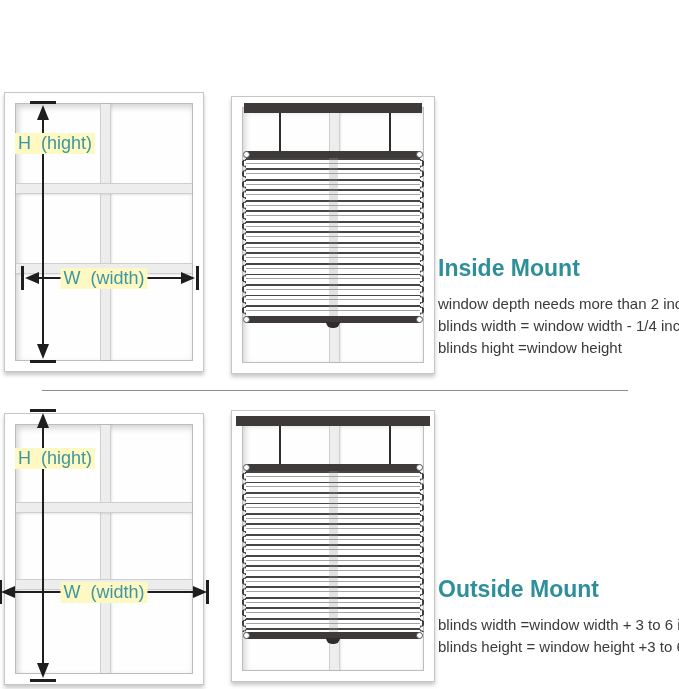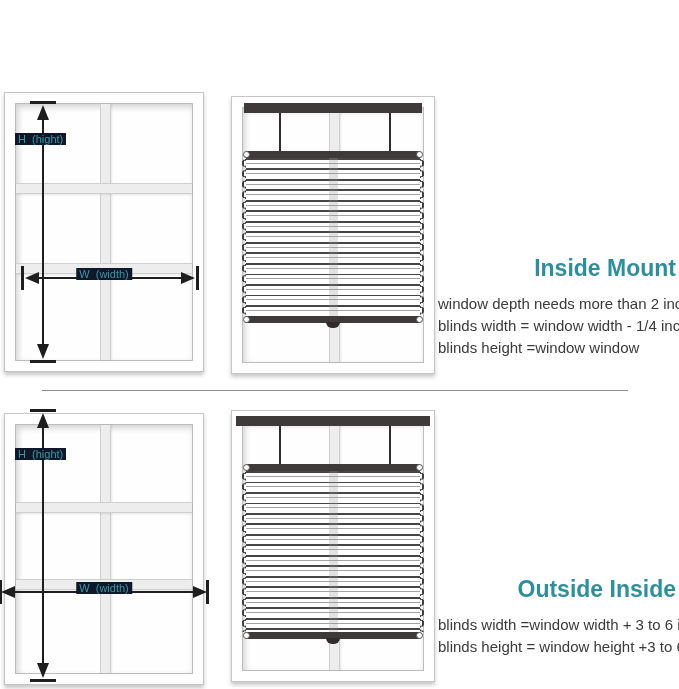--- a/index.html
+++ b/index.html
@@ -60,22 +60,22 @@
   .m-inside .arrow-w { top:184px; left:34px; right:22px; }
   .m-outside .arrow-w { top:177px; left:10px; right:10px; }
   .wh { position:absolute; width:0; height:0; top:-5px; }
   .wh.l { left:-14px; border-top:6px solid transparent; border-bottom:6px solid transparent; border-right:14px solid #1e1e1e; }
   .wh.r { right:-14px; border-top:6px solid transparent; border-bottom:6px solid transparent; border-left:14px solid #1e1e1e; }
   .cap-v { position:absolute; top:-11px; width:3px; height:24px; background:#1e1e1e; }
   .m-inside .cap-v.l { left:-18px; } .m-inside .cap-v.r { right:-18px; }
   .m-outside .cap-v.l { left:-16px; } .m-outside .cap-v.r { right:-16px; }
 
   .label-h, .label-w {
-    position:absolute; color:var(--teal,#3e96a1); font-size:11px;
-    white-space:pre; background:#0f172a; padding:0 3px; z-index:3;
+    position:absolute; color:var(--teal,#3e96a1); font-size:18px;
+    white-space:pre; background:#fef9c3; padding:0 3px; z-index:3;
   }
   .m-inside .label-h { left:10px; top:40px; }
   .m-outside .label-h { left:10px; top:34px; }
   .label-w { left:50%; transform:translateX(-50%); }
   .m-inside .label-w { top:175px; }
   .m-outside .label-w { top:168px; }
 
   
   .mount-bar { position:absolute; height:10px; background:var(--rail-dark,#3d3a39); z-index:2; }
   .bw-inside .mount-bar { top:6px; left:12px; right:12px; }
@@ -120,21 +120,21 @@
     background-image:radial-gradient(4.2px circle at 0px 5.25px, #ffffff 0 2.5px, #3f3f3f 2.5px 4px, rgba(0,0,0,0) 4px);
   }
   .stripe {
     position:absolute; left:50%; width:9px; margin-left:-4.5px; top:7px; bottom:7px;
     background:rgba(150,150,150,0.28);
   }
 
   
   .mount-info { position:absolute; width:238px; }
   .mount-info h2 {
-    margin:0 0 11px 0; text-align:right;
+    margin:0 0 11px 0; text-align:left;
     color:var(--heading-teal,#2e8f9b); font-size:23px; font-weight:bold;
   }
   .mount-info p { margin:0; color:var(--text,#3a3a3a); font-size:15px; line-height:22px; white-space:nowrap; }
   .inside-info { left:438px; top:255px; }
   .outside-info { left:438px; top:576px; }
 
   .divider { position:absolute; left:42px; top:390px; width:586px; height:1px; background:#8f8f8f; }
 
   
   .w-meas-top  { left:4px;   top:92px;  width:198px; height:278px; }
@@ -191,21 +191,21 @@
         <i class="pin r"></i>
         <i class="handle"></i>
       </div>
     </div>
   </div>
 
   <div class="mount-info inside-info">
     <h2>Inside Mount</h2>
     <p>window depth needs more than 2 inches</p>
     <p>blinds width = window width - 1/4 inch</p>
-    <p>blinds height =window window</p>
+    <p>blinds hight =window height</p>
   </div>
 
   <div class="divider"></div>
 
   <div class="win m-outside w-meas-bot">
     <div class="glass">
       <div class="mull v"></div>
       <div class="mull h h1"></div>
       <div class="mull h h2"></div>
     </div>
@@ -243,18 +243,18 @@
       </div>
       <div class="bottomrail">
         <i class="pin l"></i>
         <i class="pin r"></i>
         <i class="handle"></i>
       </div>
     </div>
   </div>
 
   <div class="mount-info outside-info">
-    <h2>Outside Inside</h2>
+    <h2>Outside Mount</h2>
     <p>blinds width =window width + 3 to 6 inches</p>
     <p>blinds height = window height +3 to 6 inches</p>
   </div>
 
 </div>
 
 </body></html>

